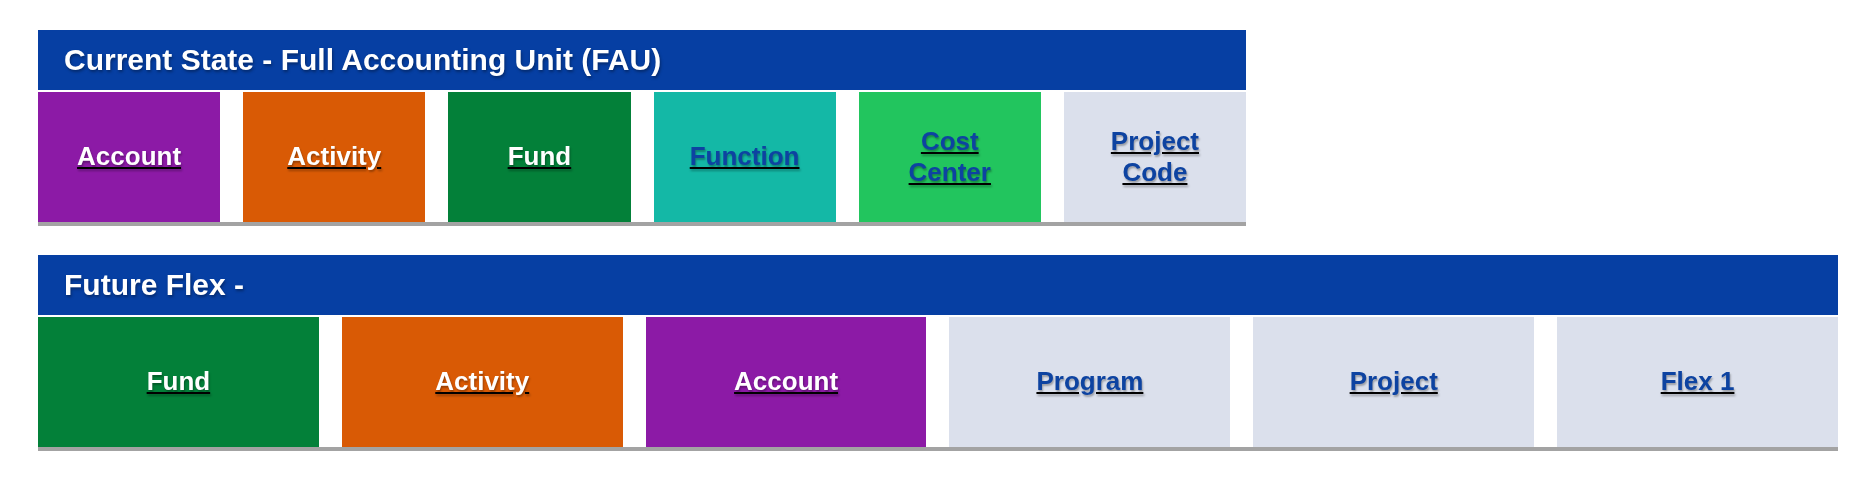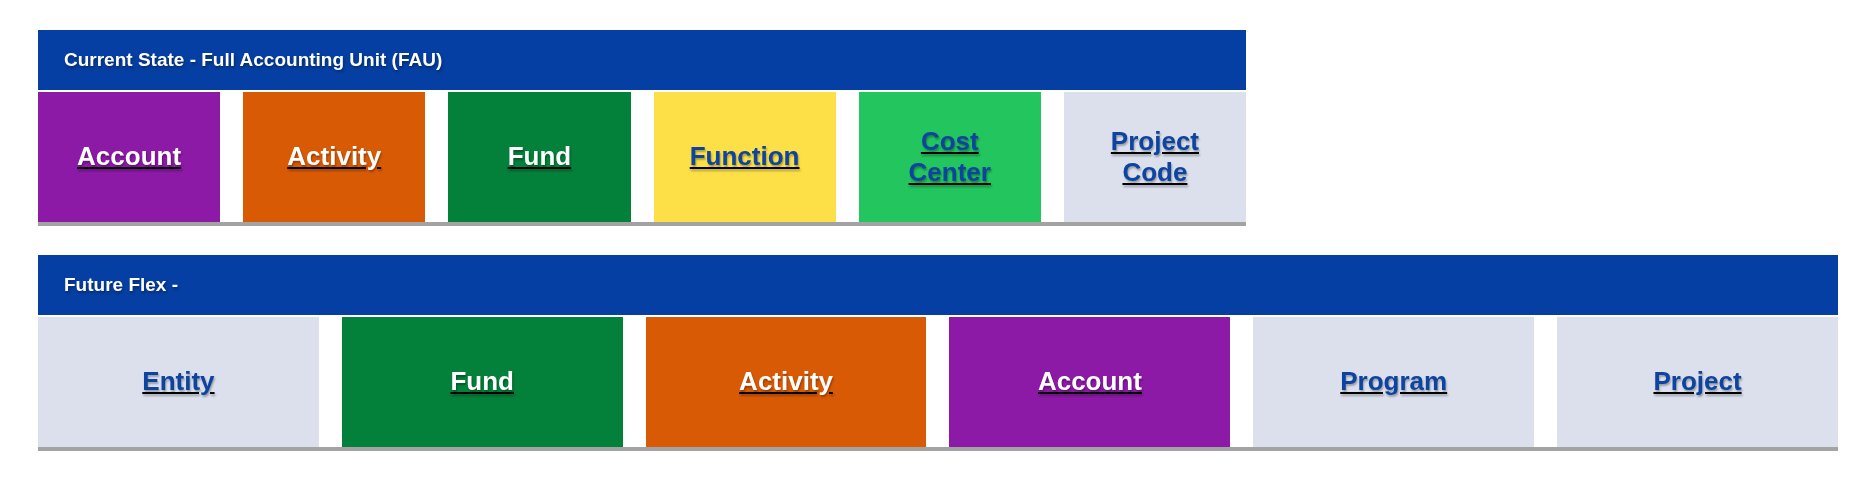--- a/index.html
+++ b/index.html
@@ -22,21 +22,21 @@
   .section--fau { top: 30px; width: 1208px; }
   .section--coa { top: 255px; width: 1800px; }
 
   .header {
     height: 60px;
     display: flex;
     align-items: center;
     box-sizing: border-box;
     padding-left: 26px;
     color: #ffffff;
-    font-size: 19px;
+    font-size: 30px;
     margin-bottom: 2px;
     text-shadow: 1px 2px 3px rgba(0,0,0,0.35);
   }
   .header .title-bold   { font-weight: bold;   white-space: pre; }
   .header .title-regular{ font-weight: normal; white-space: pre; }
 
   .block-row {
     display: flex;
     gap: 23px;
     height: 130px;
@@ -63,35 +63,35 @@
 
   <div class="section section--fau">
     <div class="header" style="background-color: rgb(6, 63, 163);">
       <span class="title-bold">Current State - Full Accounting Unit (FAU)</span>
         <span class="title-regular"></span>
     </div>
     <div class="block-row">
       <div class="block" style="background-color: rgb(140, 26, 166); color: rgb(255, 255, 255);">Account</div>
       <div class="block" style="background-color: rgb(217, 90, 5); color: rgb(255, 255, 255);">Activity</div>
       <div class="block" style="background-color: rgb(3, 128, 57); color: rgb(255, 255, 255);">Fund</div>
-      <div class="block" style="background-color: #fde047; color: rgb(13, 67, 161);">Function</div>
+      <div class="block" style="background-color: #14b8a6; color: rgb(13, 67, 161);">Function</div>
       <div class="block" style="background-color: #22c55e; color: rgb(13, 67, 161);">Cost
 Center</div>
       <div class="block" style="background-color: rgb(219, 224, 236); color: rgb(13, 67, 161);">Project
 Code</div>
     </div>
   </div>
 
   <div class="section section--coa">
     <div class="header" style="background-color: rgb(6, 63, 163);">
       <span class="title-bold">Future Flex - </span>
     </div>
     <div class="block-row">
-      <div class="block" style="background-color: rgb(219, 224, 236); color: rgb(13, 67, 161);">Entity</div>
       <div class="block" style="background-color: rgb(3, 128, 57); color: rgb(255, 255, 255);">Fund</div>
       <div class="block" style="background-color: rgb(217, 90, 5); color: rgb(255, 255, 255);">Activity</div>
       <div class="block" style="background-color: rgb(140, 26, 166); color: rgb(255, 255, 255);">Account</div>
       <div class="block" style="background-color: rgb(219, 224, 236); color: rgb(13, 67, 161);">Program</div>
       <div class="block" style="background-color: rgb(219, 224, 236); color: rgb(13, 67, 161);">Project</div>
+      <div class="block" style="background-color: rgb(219, 224, 236); color: rgb(13, 67, 161);">Flex 1</div>
     </div>
   </div>
 
 </div>
 
 </body></html>

